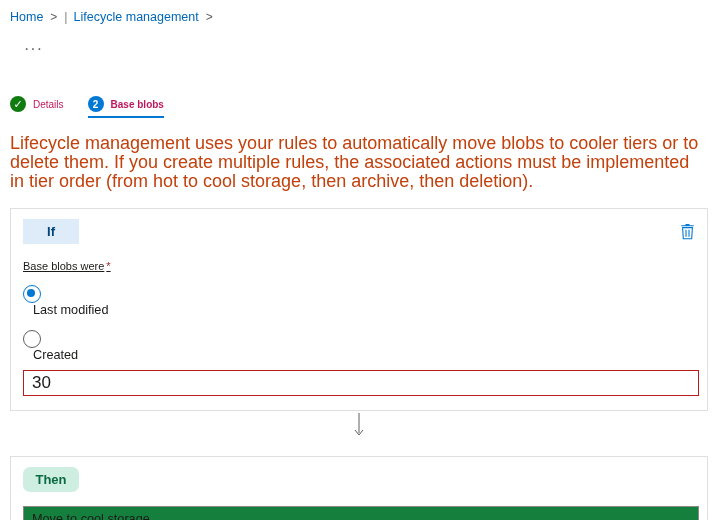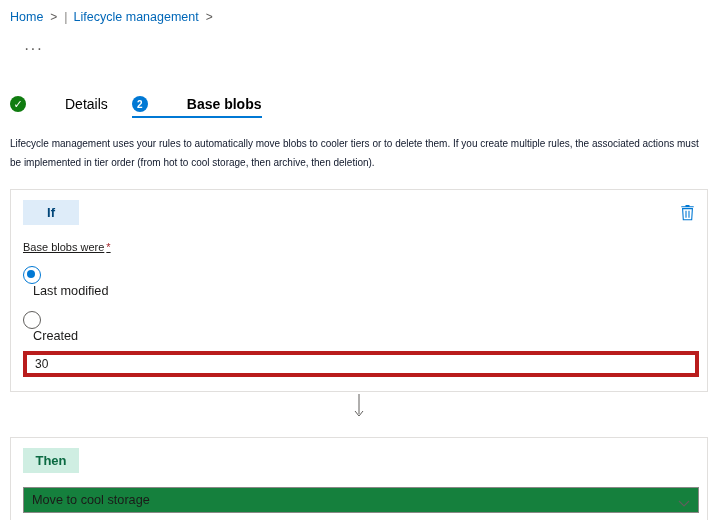--- a/index.html
+++ b/index.html
@@ -70,23 +70,22 @@
   }
   .tab {
     display: flex;
     align-items: center;
     margin-right: 24px;
     padding-bottom: 6px;
     cursor: pointer;
     position: relative;
   }
   .tab .tab-label {
-    font-size: 14px;
-    color: #000000;
-    margin-left: 32px;
+    font-size: 10px;
+    color: #be185d;
   }
   .tab.active .tab-label {
     font-weight: bold;
   }
   .tab.active::after {
     content: "";
     position: absolute;
     left: 0; right: 0; bottom: 0;
     height: 2px;
     background: #0078d4;
@@ -109,23 +108,23 @@
     line-height: 1;
   }
   .badge-num {
     background: #0078d4;
     font-weight: bold;
   }
 
   
   .description {
     margin: 16px 10px 12px 10px;
-    font-size: 10px;
+    font-size: 18px;
     line-height: 19px;
-    color: #0f172a;
+    color: #c2410c;
     max-width: 700px;
   }
 
   
   .card {
     margin: 17px 10px 0 10px;
     border: 1px solid #e1dfdd;
     background: #ffffff;
     position: relative;
     padding: 0 0 14px 0;
@@ -146,20 +145,21 @@
     font-size: 13px;
     font-weight: bold;
   }
   .chip-if {
     background: #deecf9;
     color: #004578;
   }
   .chip-then {
     background: #cfeee2;
     color: #0b6a42;
+    border-radius: 7px;
   }
   .delete-icon {
     cursor: pointer;
     line-height: 0;
   }
 
   .field-label {
     margin: 16px 0 0 12px;
     font-size: 11px;
     color: #1b1a19;
@@ -202,24 +202,24 @@
     margin-left: 10px;
     font-size: 12.7px;
   }
 
   .text-input {
     display: block;
     box-sizing: border-box;
     width: 676px;
     height: 26px;
     margin: 8px 0 0 12px;
-    border: 4px solid #b91c1c;
+    border: 1px solid #b91c1c;
     padding: 0 8px;
     font-family: "Liberation Sans", sans-serif;
-    font-size: 12px;
+    font-size: 17px;
     color: #1b1a19;
     background: #ffffff;
     outline: none;
   }
 
   
   .connector {
     display: flex;
     justify-content: center;
     height: 26px;

